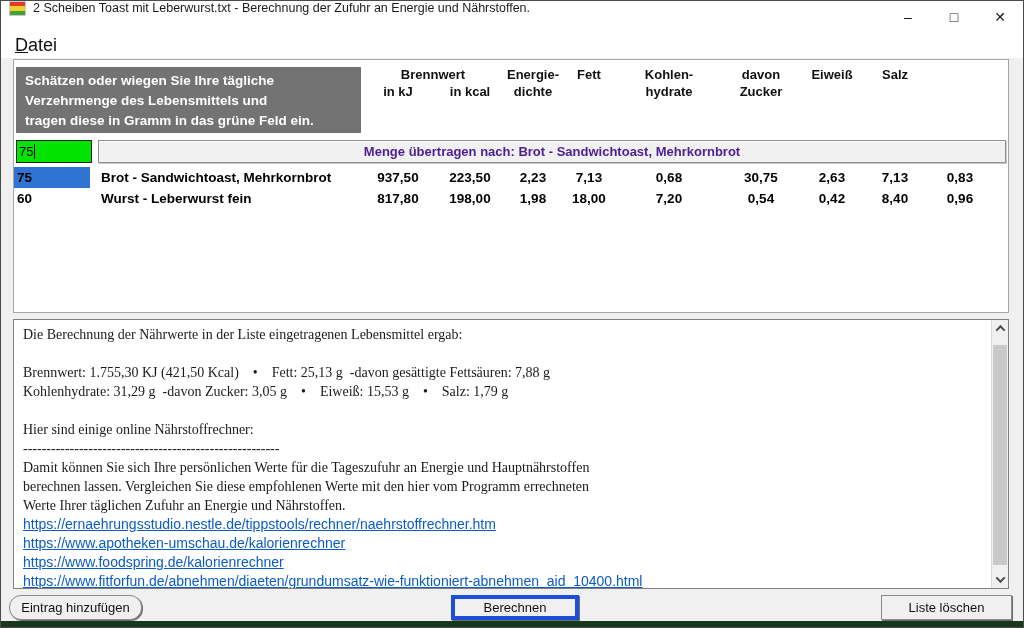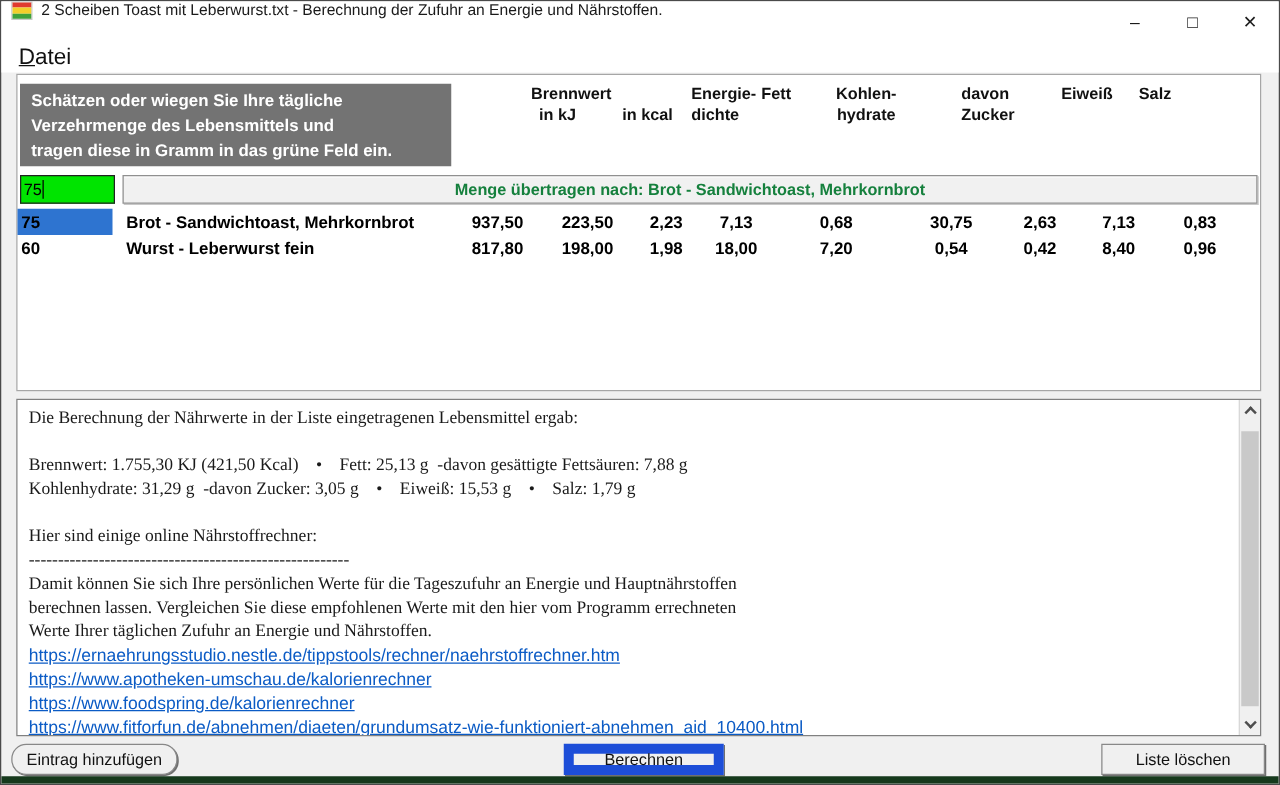--- a/index.html
+++ b/index.html
@@ -31,34 +31,34 @@
   .grid-cols {
     display:grid;
     grid-template-columns:76px 271px 74px 70px 56px 56px 104px 80px 62px 64px 66px 1fr;
   }
   .hdr-zone { padding-top:4px; }
   .info-box {
     grid-column:1 / 3; margin:3px 0 0 2px; width:345px; height:66px;
     background:#737373; color:#ffffff; font-weight:bold; font-size:13.5px;
     padding:4px 0 0 9px; line-height:20px;
   }
-  .hcell { text-align:center; font-weight:bold; font-size:13px; color:#111; line-height:17px; padding-top:2px;padding-left:48px; }
+  .hcell { text-align:center; font-weight:bold; font-size:13px; color:#111; line-height:17px; padding-top:2px; }
   .brennwert-cell { grid-column:3 / 5; }
   .bw-sub { display:grid; grid-template-columns:74px 70px; }
   .input-row { display:flex; align-items:center; margin-top:6px; height:24px; padding-left:2px; }
   .green-input {
     width:76px; height:23px; background:#00e400; border:1px solid #222;
     font-size:13px; color:#000; display:flex; align-items:center; padding-left:2px;
   }
   .caret { display:inline-block; width:1px; height:15px; background:#000; margin-left:1px; }
   .transfer-bar {
     flex:1; height:23px; margin:0 2px 0 6px; background:#f1f1f1;
     border:1px solid #909090; box-shadow:inset 0 1px 0 #ffffff, 1px 1px 0 #c8c8c8;
     display:flex; align-items:center; justify-content:center;
-    font-weight:bold; font-size:13px; color:#15803d;
+    font-weight:bold; font-size:13px; color:#4c1d95;
   }
   .data-rows { margin-top:4px; }
   .drow { height:21px; align-items:center; font-weight:bold; font-size:13.5px; color:#000; }
   .dcell { text-align:center; }
   .amount-cell { text-align:left; padding-left:3px; height:21px; line-height:21px; }
   .amount-selected { background:#2e74d0; }
   .name-cell { text-align:left; padding-left:11px; }
   
   .results-box {
     position:absolute; left:12px; top:318px; width:996px; height:270px;
@@ -76,21 +76,21 @@
   .chev-up { transform:rotate(45deg) translate(1px,1px); }
   .chev-down { transform:rotate(225deg) translate(1px,1px); }
   .sb-thumb { position:absolute; left:1px; width:14px; top:25px; height:220px; background:#c9c9c9; }
   
   .btn {
     position:absolute; height:25px; background:#f0f0f0; border:1px solid #888888;
     box-shadow:1px 1px 0 #6f6f6f; font-size:13px; color:#111;
     display:flex; align-items:center; justify-content:center; cursor:default;
   }
   .btn-add { left:8px; top:594px; width:133px;border-radius:12px; }
-  .btn-calc { left:450px; top:594px; width:128px; border:8px solid #1d4ed8; }
+  .btn-calc { left:450px; top:594px; width:128px; border:4px solid #1d4ed8; }
   .btn-clear { left:880px; top:594px; width:131px; }
   .bottom-strip { position:absolute; left:0; right:0; bottom:0; height:6px; background:#16391c; }
 </style>
 </head>
 <body>
 
 <div class="window">
 
   <div class="chrome">
     <div class="titlebar">

